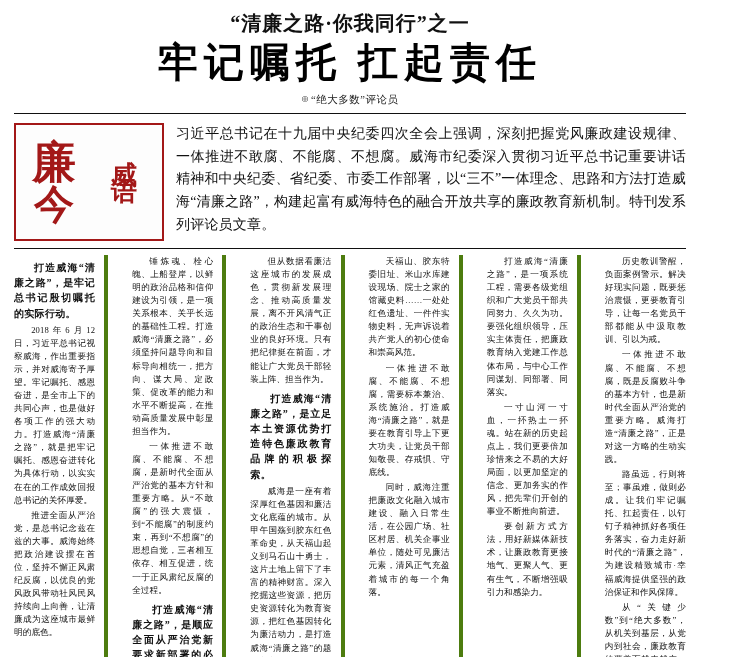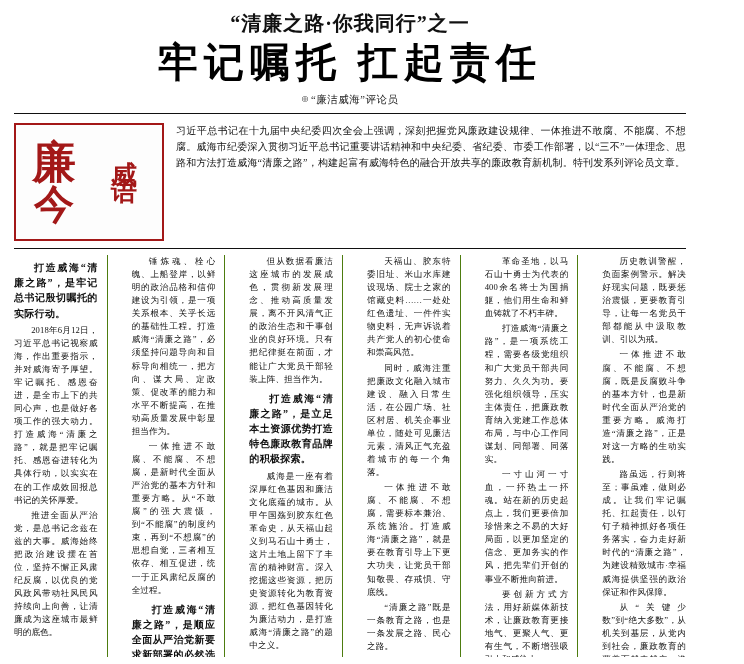--- a/index.html
+++ b/index.html
@@ -93,21 +93,21 @@
   .logo-col {
     flex: 1;
     display: flex;
     flex-direction: column;
     justify-content: center;
     align-items: center;
   }
 
   .lead {
     flex: 1;
-    font-size: 10px;
+    font-size: 14px;
     line-height: 1.62;
     text-align: justify;
     letter-spacing: 0.2px;
     color: #111;
   }
 
   
   .body-rule {
     border-top: 1px solid #111;
     margin-top: 7px;
@@ -121,21 +121,21 @@
   .col {
     flex: 1;
     font-size: 8.6px;
     line-height: 1.52;
     text-align: justify;
     letter-spacing: 0.1px;
     overflow: hidden;
     position: relative;
   }
   .col + .col {
-    border-left: 1px solid #4d7c0f;
+    border-left: 4px solid #4d7c0f;
     padding-left: 24px;
   }
   .col p {
     margin: 0 0 2px 0;
     text-indent: 2em;
   }
   .col h3 {
     margin: 5px 0 3px 0;
     font-size: 10px;
     font-weight: bold;
@@ -145,21 +145,21 @@
 </style>
 </head>
 <body>
 
 <div class="page">
 
   <div class="masthead">
     <div class="kicker">“清廉之路·你我同行”之一</div>
     <div class="headline">牢记嘱托  扛起责任</div>
     <div class="byline">
-      <span class="circ">◎</span><span>“廉洁威海”评论员</span>
+      <span class="circ">◎</span><span>“绝大多数”评论员</span>
     </div>
   </div>
   <div class="rule"></div>
 
   <div class="intro">
     <div class="logo-box">
       <div class="logo-grid">
         <div class="logo-col">
           <span class="logo-char lc-1">廉</span>
           <span class="logo-char lc-4">今</span>
@@ -187,26 +187,24 @@
         <h3>打造威海“清廉之路”，是顺应全面从严治党新要求新部署的必然选择。</h3>
         <p>新时代全面从严治党不断向纵深推进，对廉政教育提出了新的更高要求。威海立足实际，整合资源、创新载体，推动廉政教育从“软任务”变为“硬指标”，从“一阵风”变为“常态化”，让纪律和规矩真正内化于心、外化于行。</p>
       </div>
     <div class="col">
         <p>但从数据看廉洁这座城市的发展成色，贯彻新发展理念、推动高质量发展，离不开风清气正的政治生态和干事创业的良好环境。只有把纪律挺在前面，才能让广大党员干部轻装上阵、担当作为。</p>
         <h3>打造威海“清廉之路”，是立足本土资源优势打造特色廉政教育品牌的积极探索。</h3>
         <p>威海是一座有着深厚红色基因和廉洁文化底蕴的城市。从甲午国殇到胶东红色革命史，从天福山起义到马石山十勇士，这片土地上留下了丰富的精神财富。深入挖掘这些资源，把历史资源转化为教育资源，把红色基因转化为廉洁动力，是打造威海“清廉之路”的题中之义。</p>
       </div>
     <div class="col">
         <p>天福山、胶东特委旧址、米山水库建设现场、院士之家的馆藏史料……一处处红色遗址、一件件实物史料，无声诉说着共产党人的初心使命和崇高风范。</p>
+        <p>一体推进不敢腐、不能腐、不想腐，需要标本兼治、系统施治。打造威海“清廉之路”，就是要在教育引导上下更大功夫，让党员干部知敬畏、存戒惧、守底线。</p>
         <p>同时，威海注重把廉政文化融入城市建设、融入日常生活，在公园广场、社区村居、机关企事业单位，随处可见廉洁元素，清风正气充盈着城市的每一个角落。</p>
-        <p>一体推进不敢腐、不能腐、不想腐，需要标本兼治、系统施治。打造威海“清廉之路”，就是要在教育引导上下更大功夫，让党员干部知敬畏、存戒惧、守底线。</p>
-        <p>“清廉之路”既是一条教育之路，也是一条发展之路、民心之路。</p>
-      </div>
-    <div class="col">
-        <p>革命圣地，以马石山十勇士为代表的400余名将士为国捐躯，他们用生命和鲜血铸就了不朽丰碑。</p>
+      </div>
+    <div class="col">
         <p>打造威海“清廉之路”，是一项系统工程，需要各级党组织和广大党员干部共同努力、久久为功。要强化组织领导，压实主体责任，把廉政教育纳入党建工作总体布局，与中心工作同谋划、同部署、同落实。</p>
         <p>一寸山河一寸血，一抔热土一抔魂。站在新的历史起点上，我们更要倍加珍惜来之不易的大好局面，以更加坚定的信念、更加务实的作风，把先辈们开创的事业不断推向前进。</p>
         <p>要创新方式方法，用好新媒体新技术，让廉政教育更接地气、更聚人气、更有生气，不断增强吸引力和感染力。</p>
       </div>
     <div class="col">
         <p>历史教训警醒，负面案例警示。解决好现实问题，既要惩治震慑，更要教育引导，让每一名党员干部都能从中汲取教训、引以为戒。</p>
         <p>一体推进不敢腐、不能腐、不想腐，既是反腐败斗争的基本方针，也是新时代全面从严治党的重要方略。威海打造“清廉之路”，正是对这一方略的生动实践。</p>
         <p>路虽远，行则将至；事虽难，做则必成。让我们牢记嘱托、扛起责任，以钉钉子精神抓好各项任务落实，奋力走好新时代的“清廉之路”，为建设精致城市·幸福威海提供坚强的政治保证和作风保障。</p>
         <p>从“关键少数”到“绝大多数”，从机关到基层，从党内到社会，廉政教育的覆盖面越来越广、渗透力越来越强，清廉的种子在精致城市的土壤里生根发芽。</p>
       </div>

